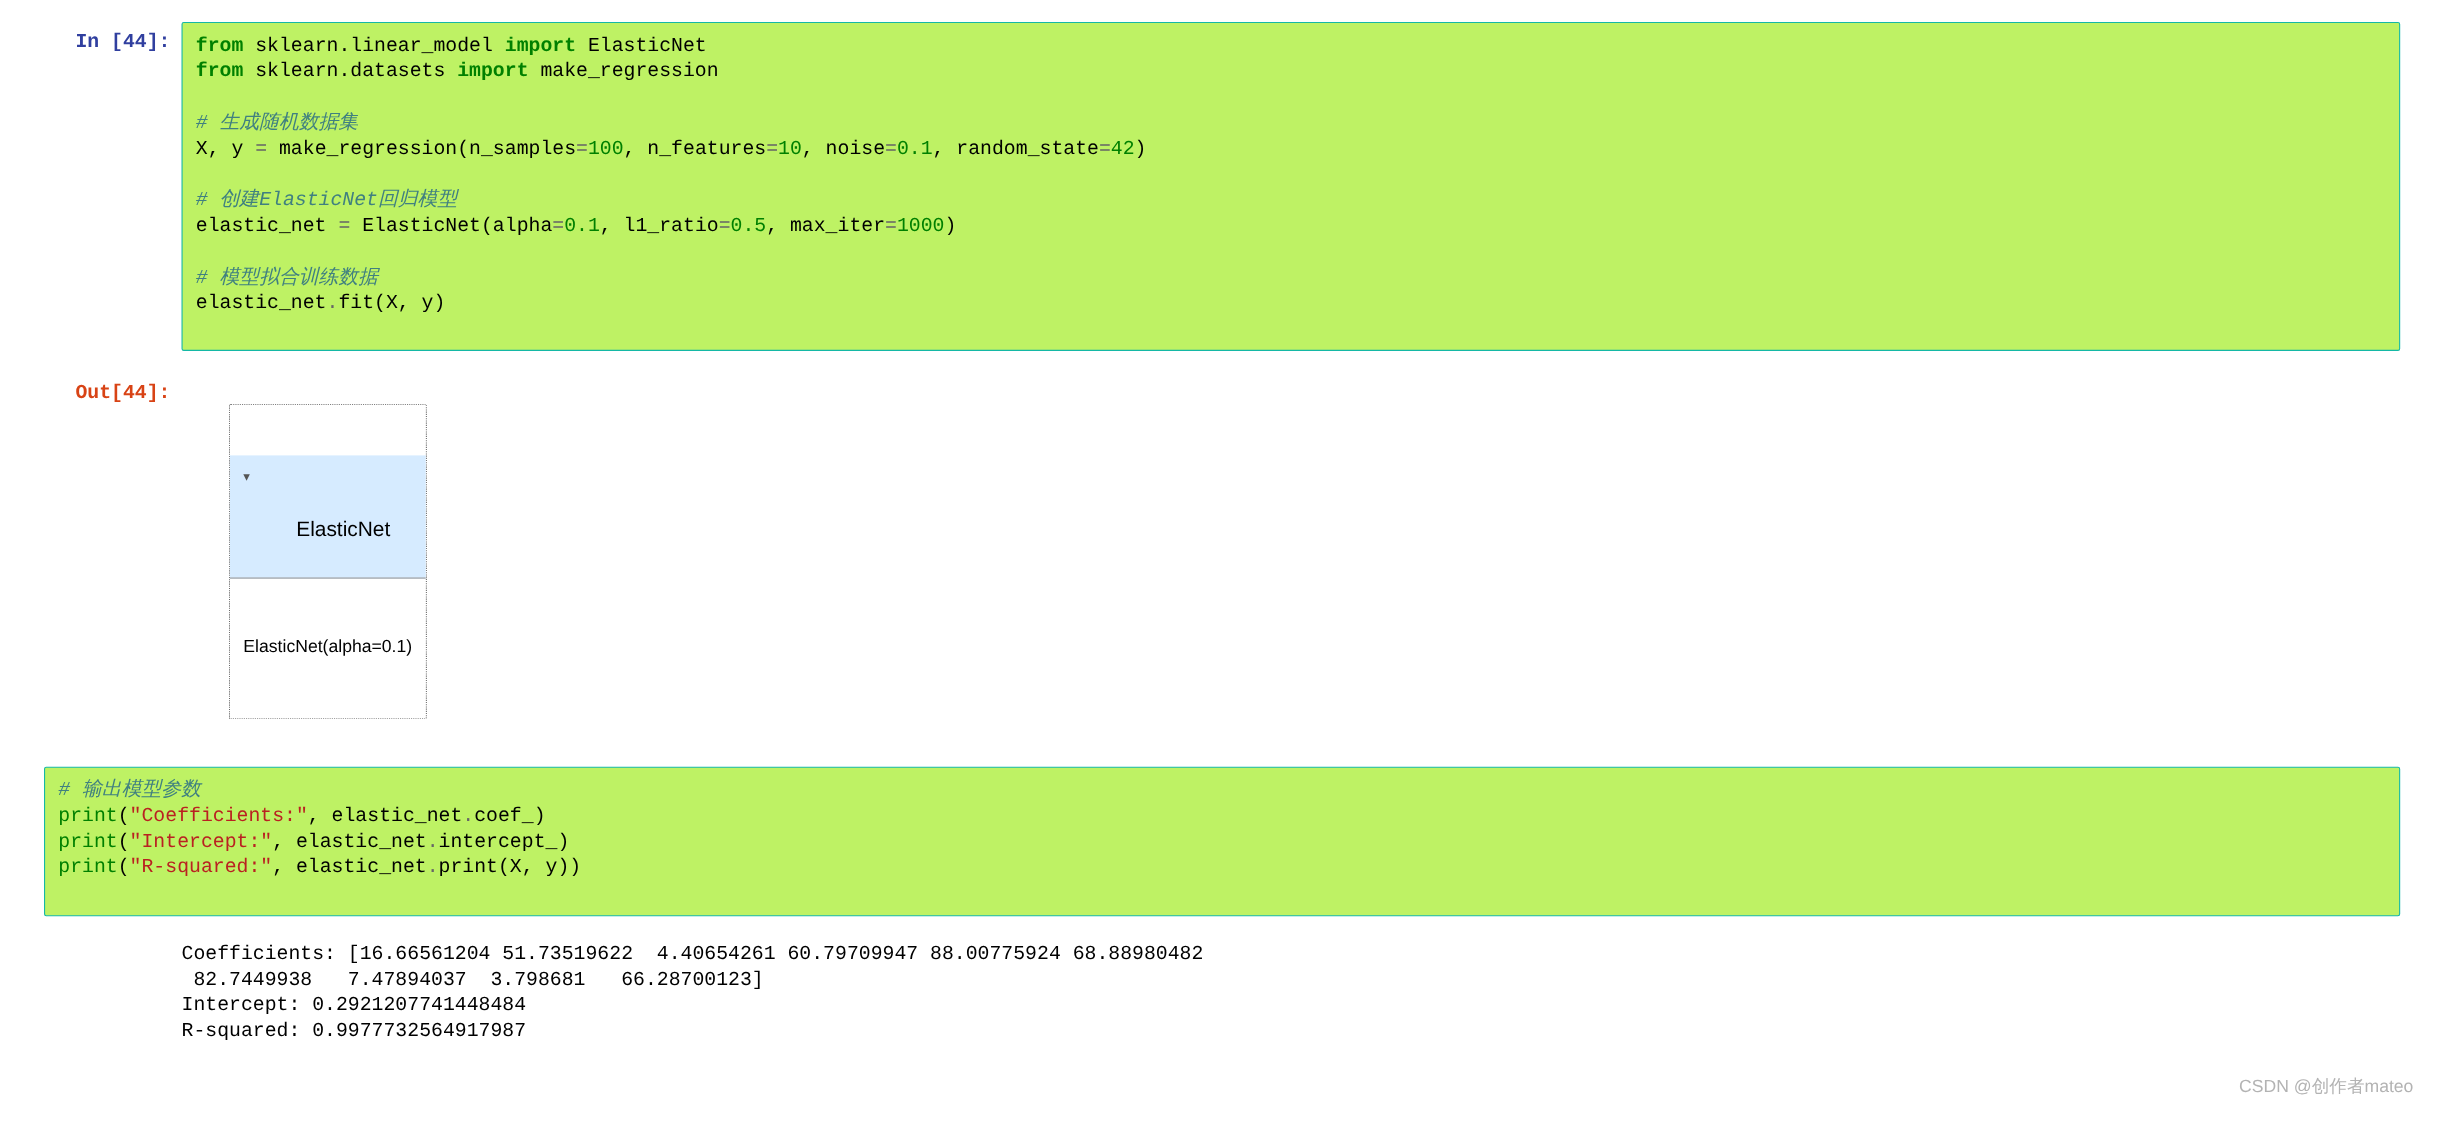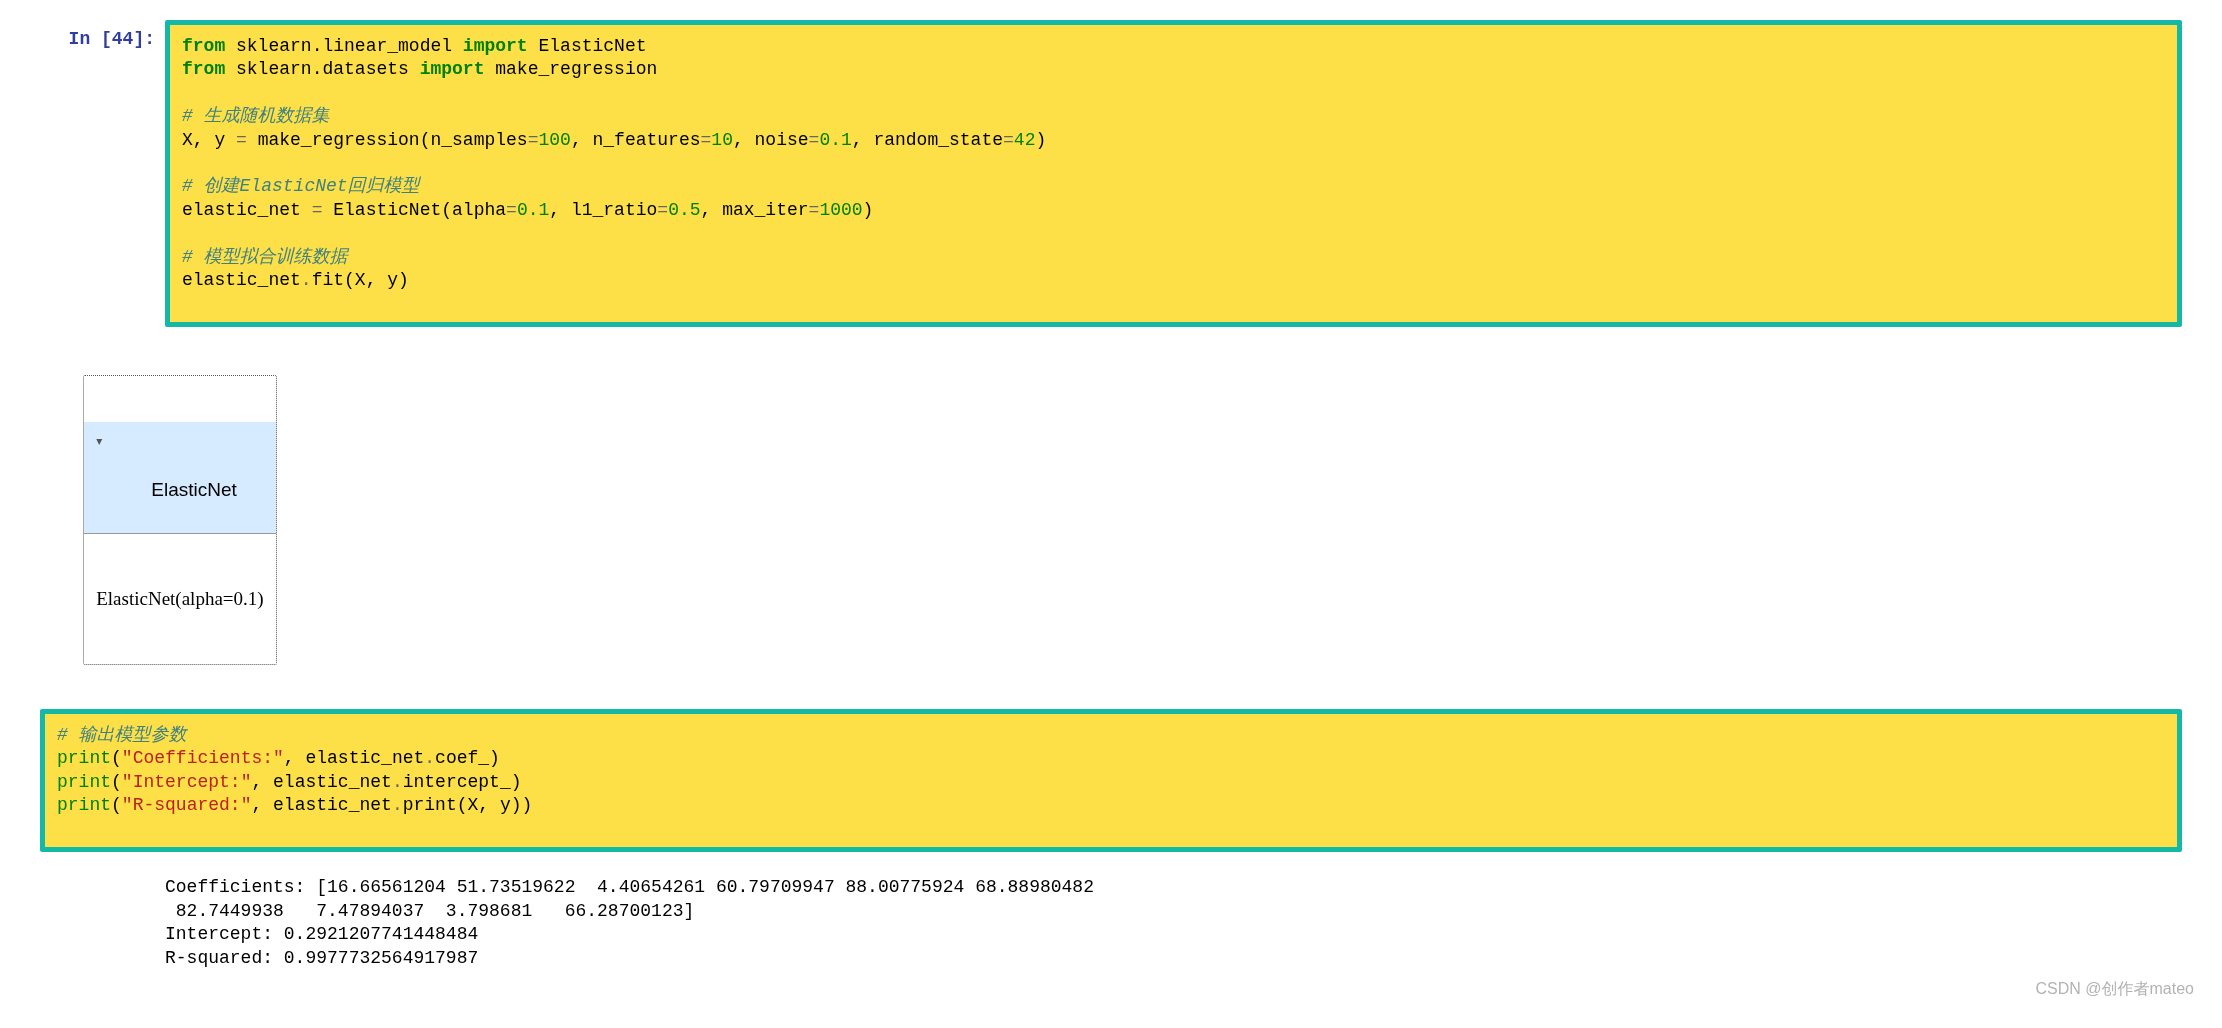--- a/index.html
+++ b/index.html
@@ -21,22 +21,22 @@
     flex-shrink: 0;
     text-align: right;
     padding: 8px 10px 0 0;
     font-family: Menlo, Monaco, "Courier New", monospace;
     font-weight: bold;
   }
   .prompt.in { color: #303F9F; }
   .prompt.out { color: #D84315; }
   .code-area {
     flex: 1;
-    background: #fde047;
-    border: 5px solid #14b8a6;
+    background: #bef264;
+    border: 1px solid #14b8a6;
     border-radius: 2px;
     padding: 10px 12px 30px 12px;
     white-space: pre;
     overflow-x: auto;
   }
   .output-area {
     flex: 1;
     padding: 4px 0 0 0;
     white-space: pre;
     font-family: Menlo, Monaco, "Courier New", monospace;
@@ -57,22 +57,22 @@
   }
   .repr-header .tri {
     position: absolute;
     left: 12px;
     top: 12px;
     font-size: 12px;
     color: #555;
   }
   .repr-body {
     padding: 6px 12px;
-    font-family: Liberation Serif, serif;
-    font-size: 19px;
+    font-family: Liberation Sans, sans-serif;
+    font-size: 16px;
   }
   
   .kw { color: #008000; font-weight: bold; }   
   .cm { color: #408080; font-style: italic; }
   .op { color: #666666; }
   .num { color: #008000; }
   .str { color: #BA2121; }
   .bi { color: #008000; } 
 
   .watermark {
@@ -96,20 +96,21 @@
 <span>X, y </span><span class="op">=</span><span> make_regression(n_samples</span><span class="op">=</span><span class="num">100</span><span>, n_features</span><span class="op">=</span><span class="num">10</span><span>, noise</span><span class="op">=</span><span class="num">0.1</span><span>, random_state</span><span class="op">=</span><span class="num">42</span><span>)</span>
 
 <span class="cm"># 创建ElasticNet回归模型</span>
 <span>elastic_net </span><span class="op">=</span><span> ElasticNet(alpha</span><span class="op">=</span><span class="num">0.1</span><span>, l1_ratio</span><span class="op">=</span><span class="num">0.5</span><span>, max_iter</span><span class="op">=</span><span class="num">1000</span><span>)</span>
 
 <span class="cm"># 模型拟合训练数据</span>
 <span>elastic_net</span><span class="op">.</span><span>fit(X, y)</span></div>
 </div>
 
 <div class="cell">
+  <div class="prompt out">Out[44]:</div>
   <div class="output-area">
     <div class="repr-box">
       <div class="repr-header">
         <span class="tri">▾</span>
         <span>ElasticNet</span>
       </div>
       <div class="repr-body">ElasticNet(alpha=0.1)</div>
     </div>
   </div>
 </div>

